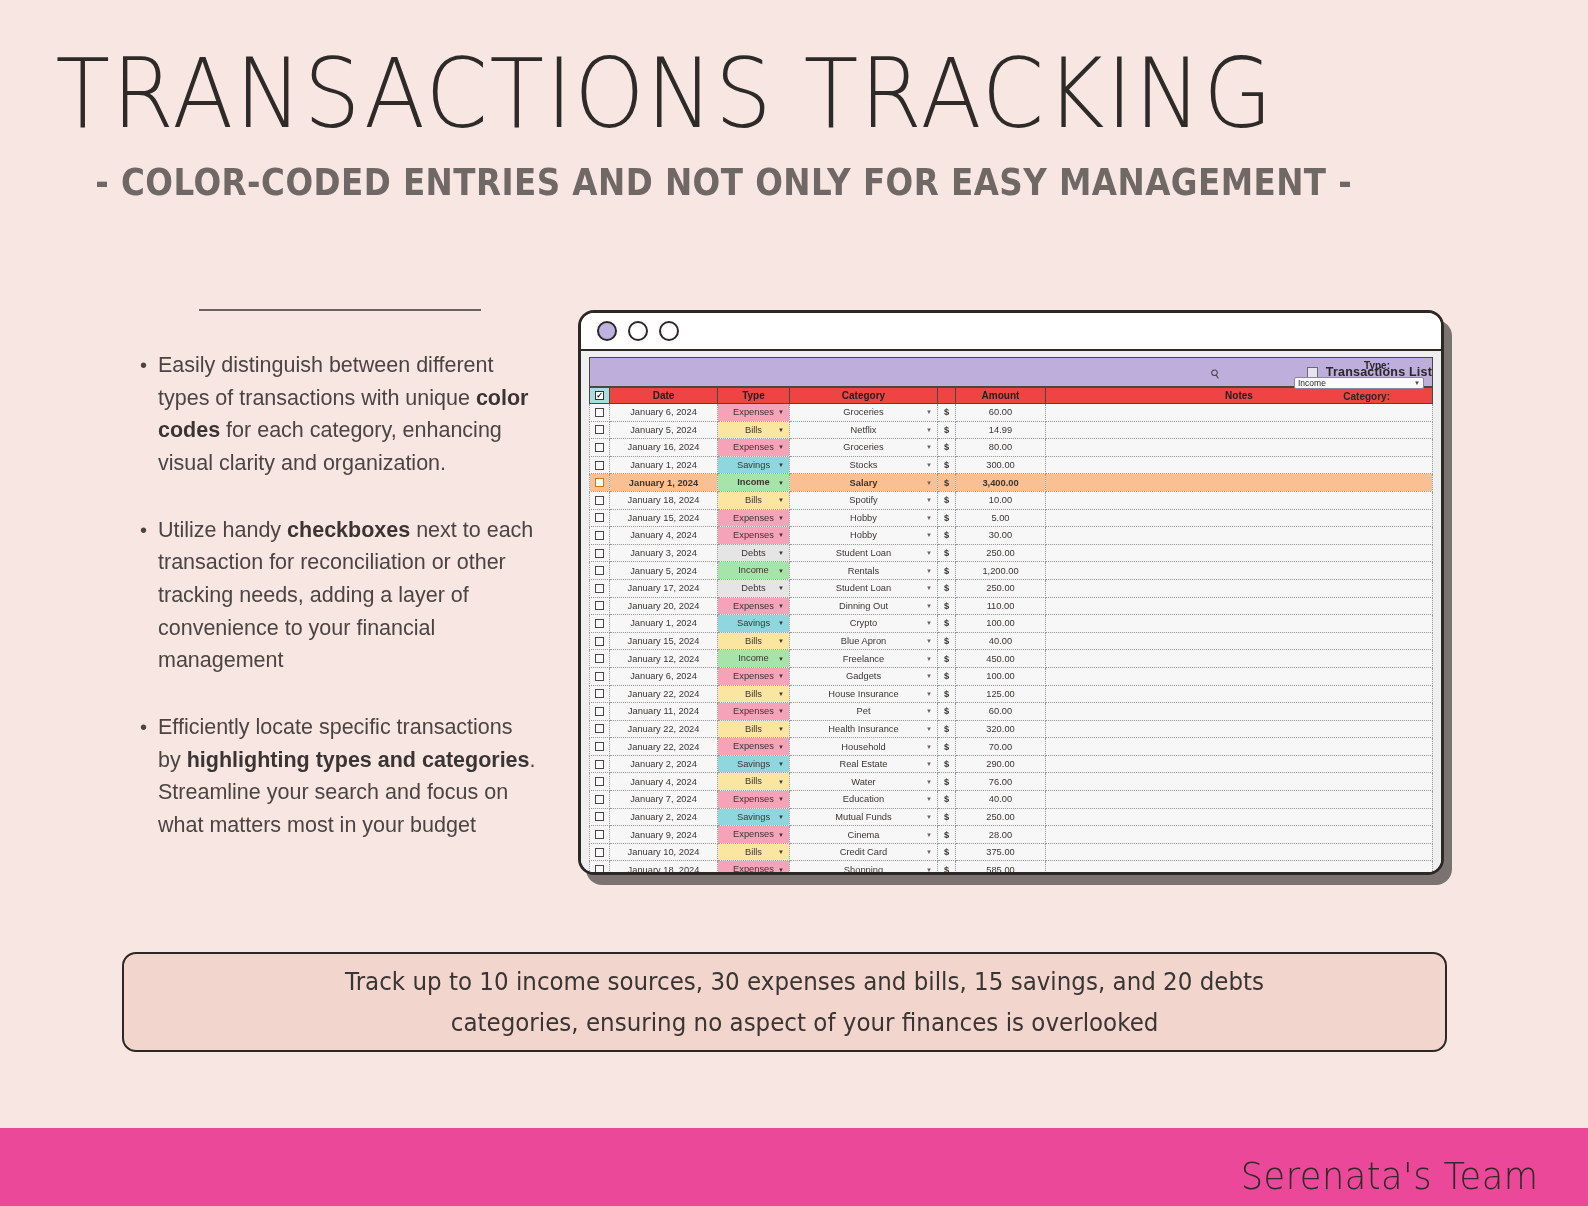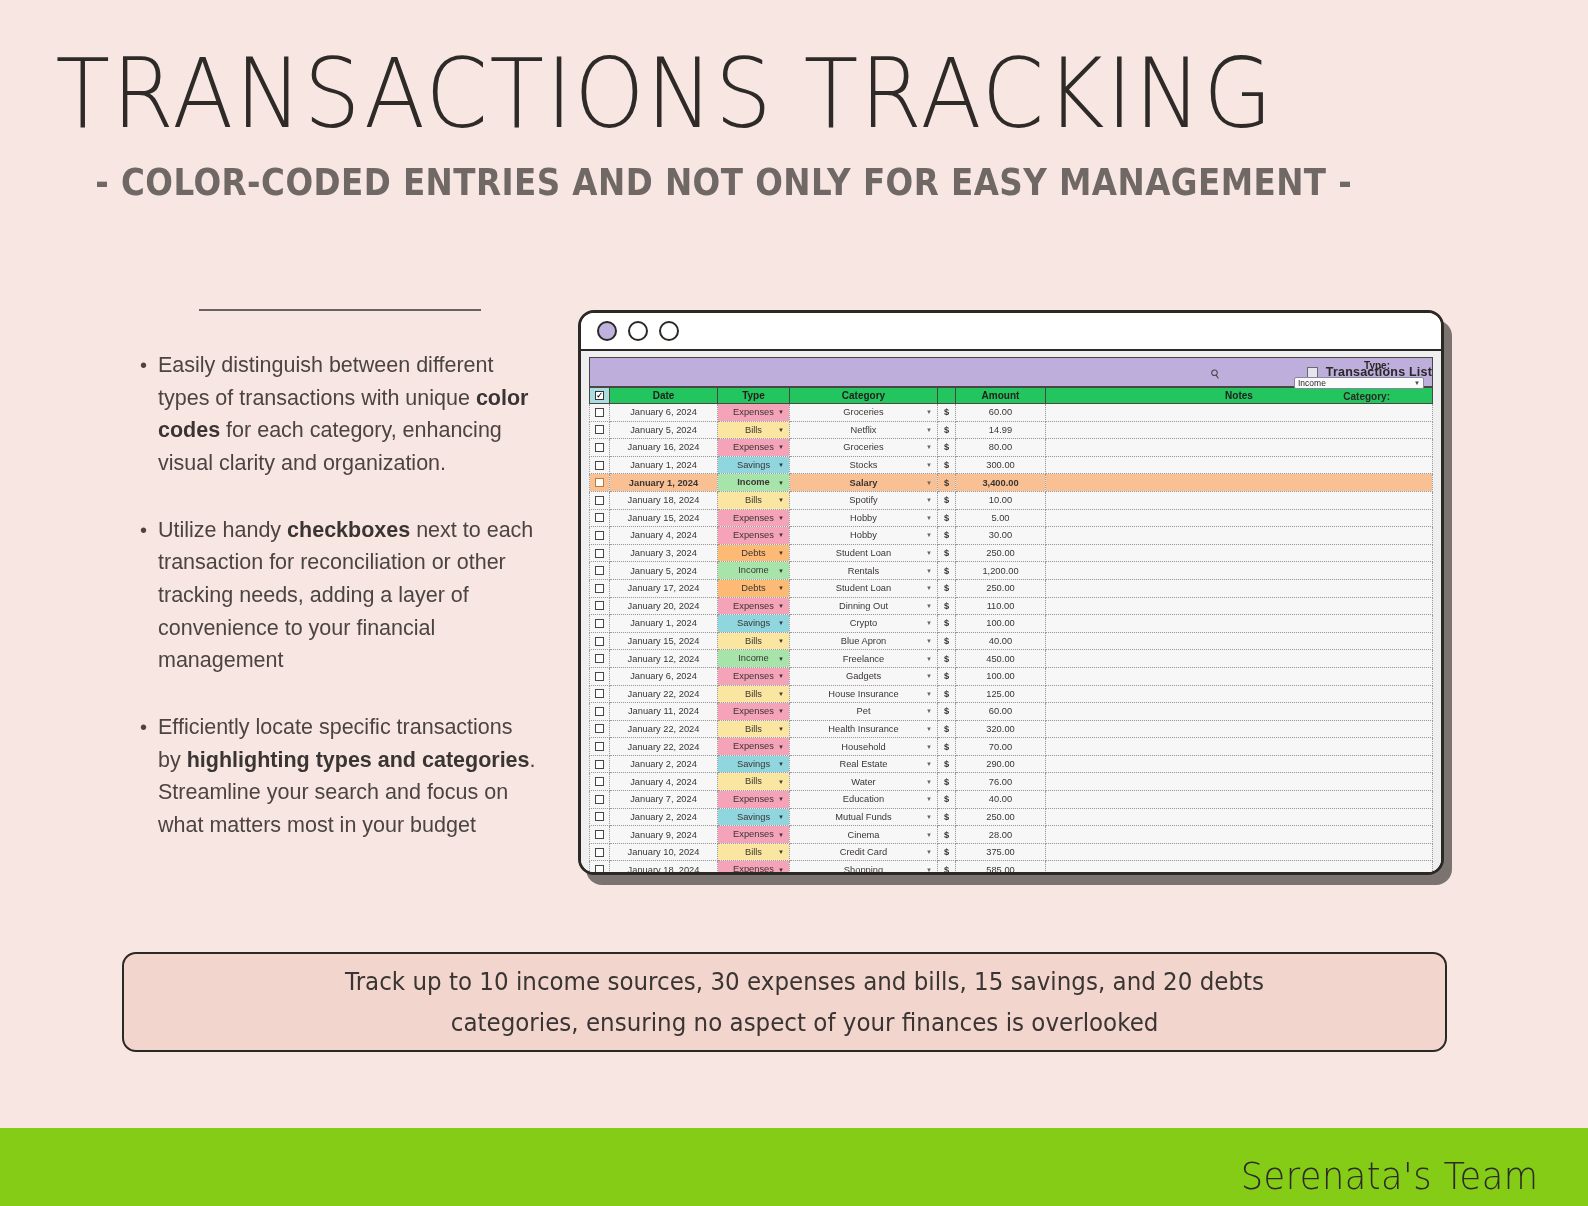--- a/index.html
+++ b/index.html
@@ -189,21 +189,21 @@
     right: 212px;
     top: 9px;
     font-size: 12px;
     color: #4A4644;
     transform: rotate(-35deg);
   }
 
   
   .tbl { width: 100%; border-collapse: collapse; table-layout: fixed; }
   .tbl th {
-    background: #22c55e;
+    background: #ef4444;
     border: 1px solid #4A4644;
     height: 16px;
     font-size: 10px;
     font-weight: 700;
     color: #22201F;
   }
   .tbl td {
     height: 16.6px;
     font-size: 9.3px;
     color: #3A3533;
@@ -254,21 +254,21 @@
   .badge .dd {
     position: absolute;
     right: 5px; top: 50%;
     transform: translateY(-50%);
     font-size: 6px;
   }
   .t-exp { background: #F5A3B8; color: #3A3533; }
   .t-bil { background: #FAE6A0; color: #3A3533; }
   .t-sav { background: #8FD6DE; color: #3A3533; }
   .t-inc { background: #A7E4A9; color: #3A3533; }
-  .t-deb { background: #fdba74; color: #3A3533; }
+  .t-deb { background: #e5e5e5; color: #3A3533; }
 
   .cell-cat { position: relative; text-align: center; }
   .cell-cat .dd {
     position: absolute; right: 5px; top: 50%;
     transform: translateY(-50%); font-size: 6px; color: #6A6260;
   }
   .cell-sym { text-align: left; padding-left: 5px; font-weight: 700; }
   .cell-amt { text-align: right; padding-right: 6px; }
 
   .row-hl td { background: #F9C093 !important; font-weight: 700; }
@@ -298,21 +298,21 @@
     color: #3A3533;
     transform: scaleX(0.92);
   }
 
   
   .footer {
     position: absolute;
     left: 0; bottom: 0;
     width: 1588px;
     height: 78px;
-    background: #84cc16;
+    background: #ec4899;
   }
   .footer-sig {
     position: absolute;
     right: 42px;
     bottom: 8px;
     font-family: "DejaVu Sans", sans-serif;
     font-size: 37px;
     font-weight: 300;
     color: #2E2A28;
     letter-spacing: 0.5px;

